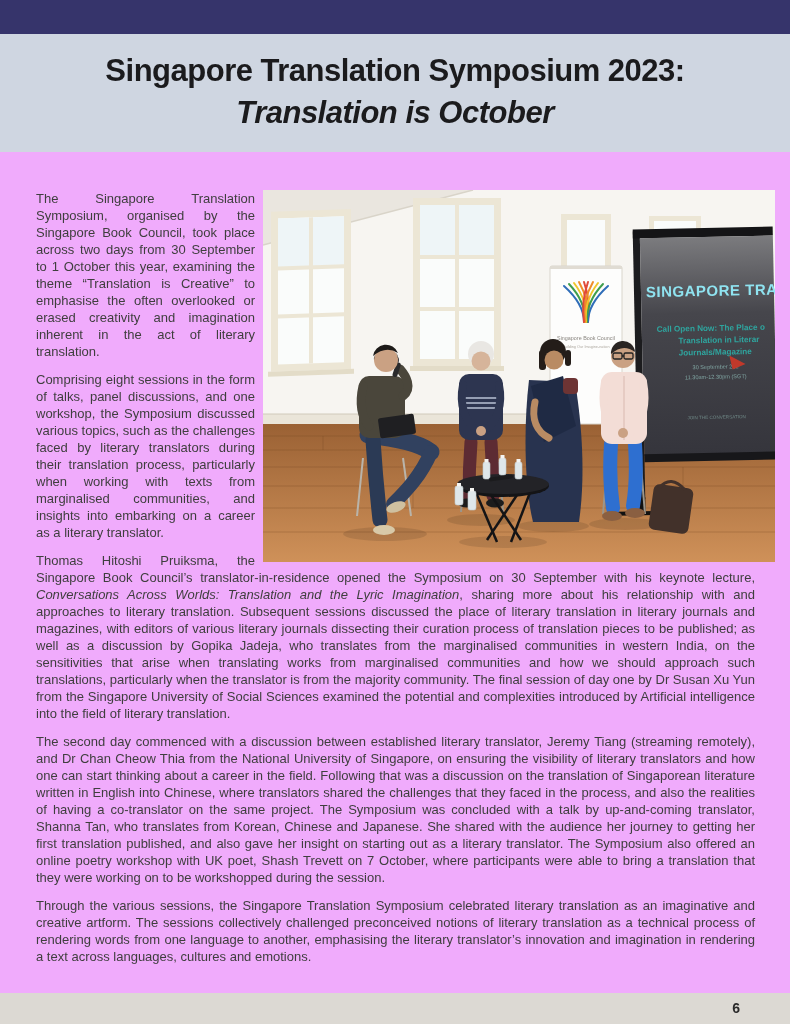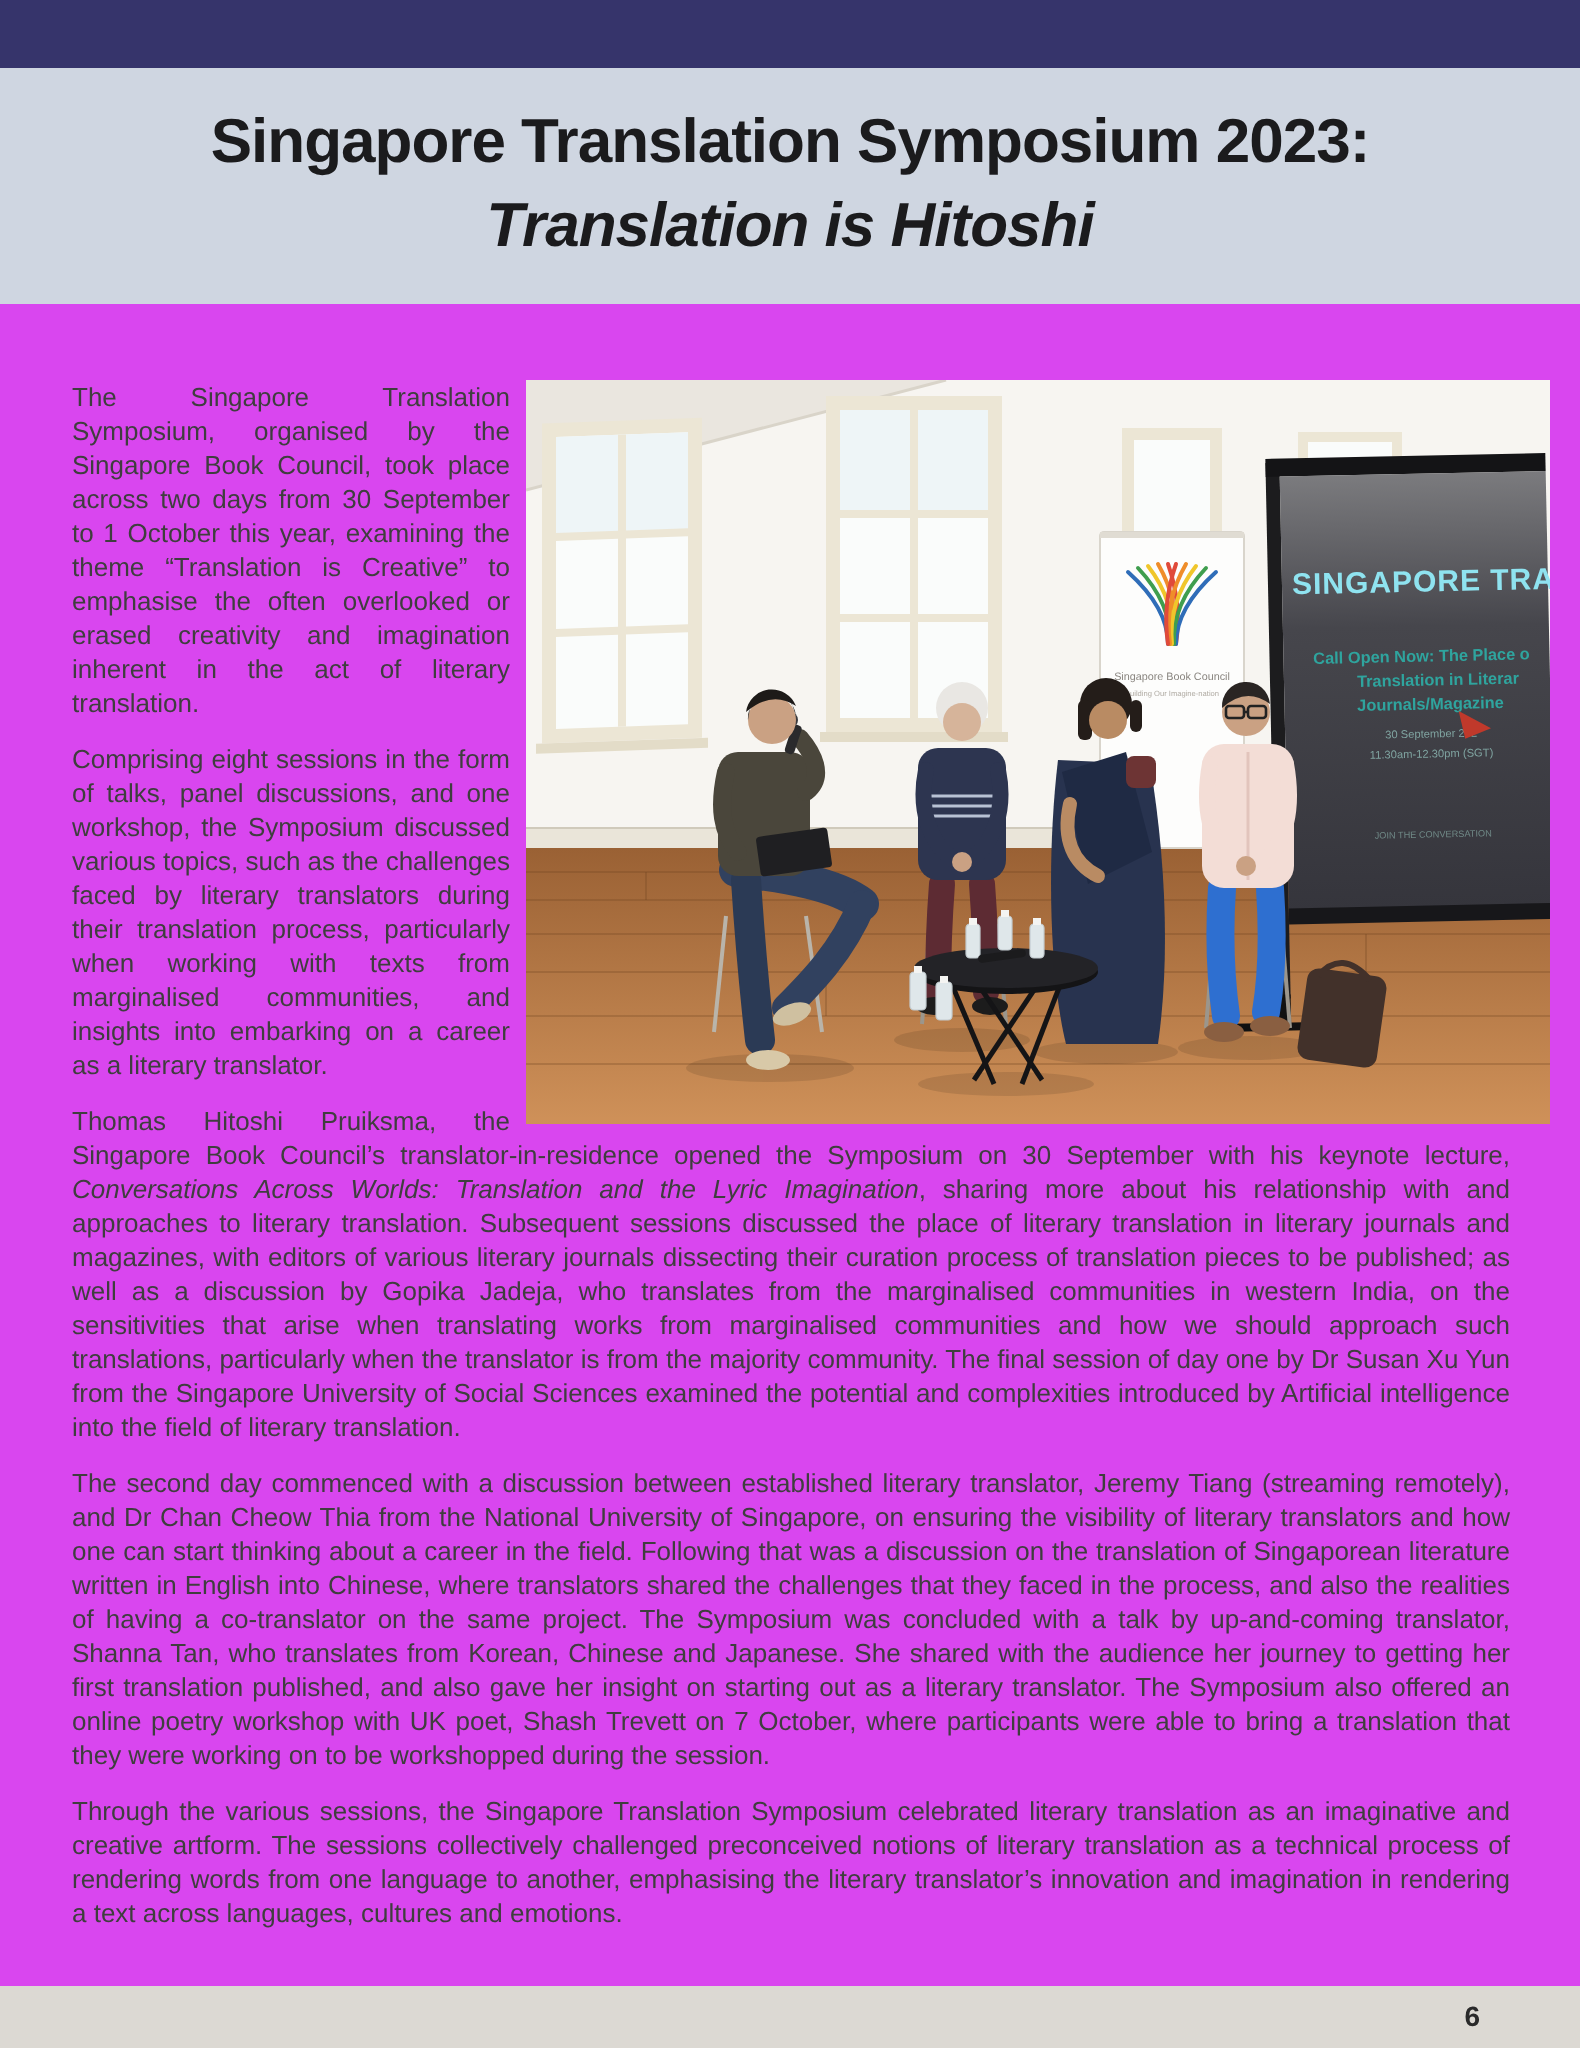--- a/index.html
+++ b/index.html
@@ -1,16 +1,16 @@
 <!DOCTYPE html>
 <html><head>
 <meta charset="utf-8">
 <style>
   html,body{margin:0;padding:0;background:#cfcfcf;}
-  .page{position:relative;width:790px;height:1024px;margin:0 auto;background:#d946ef;
+  .page{position:relative;width:790px;height:1024px;margin:0 auto;background:#f0abfc;
         font-family:"Liberation Sans",sans-serif;overflow:hidden;}
   .topbar{height:34px;background:#36346b;}
   .title-block{background:#cfd6e1;padding:16px 10px 18px;text-align:center;}
   .title-block h1{margin:0;font-size:31px;line-height:42px;color:#1b1b1d;letter-spacing:-0.5px;font-weight:bold;}
   .title-block .t2{font-style:italic;}
   .content{padding:38px 35px 0 36px;color:#3f3e3e;font-size:13px;line-height:17px;text-align:justify;}
   .content p{margin:0 0 11px 0;}
   .content i{}
   figure.photo{float:right;width:512px;height:372px;margin:0 -20px 4px 8px;padding:0;}
   figure.photo svg{display:block;width:512px;height:372px;}
@@ -21,21 +21,21 @@
 </style>
 </head>
 <body>
 
 <div class="page">
   <div class="topbar"></div>
 
   <header class="title-block">
     <h1>
       <span class="t1">Singapore Translation Symposium 2023:</span><br>
-      <span class="t2">Translation is Hitoshi</span>
+      <span class="t2">Translation is October</span>
     </h1>
   </header>
 
   <main class="content">
 
     <figure class="photo">
       <svg viewBox="0 0 512 372" xmlns="http://www.w3.org/2000/svg">
         <defs>
           <linearGradient id="fg" x1="0" y1="0" x2="0" y2="1">
             <stop offset="0" stop-color="#9a6134"></stop>

